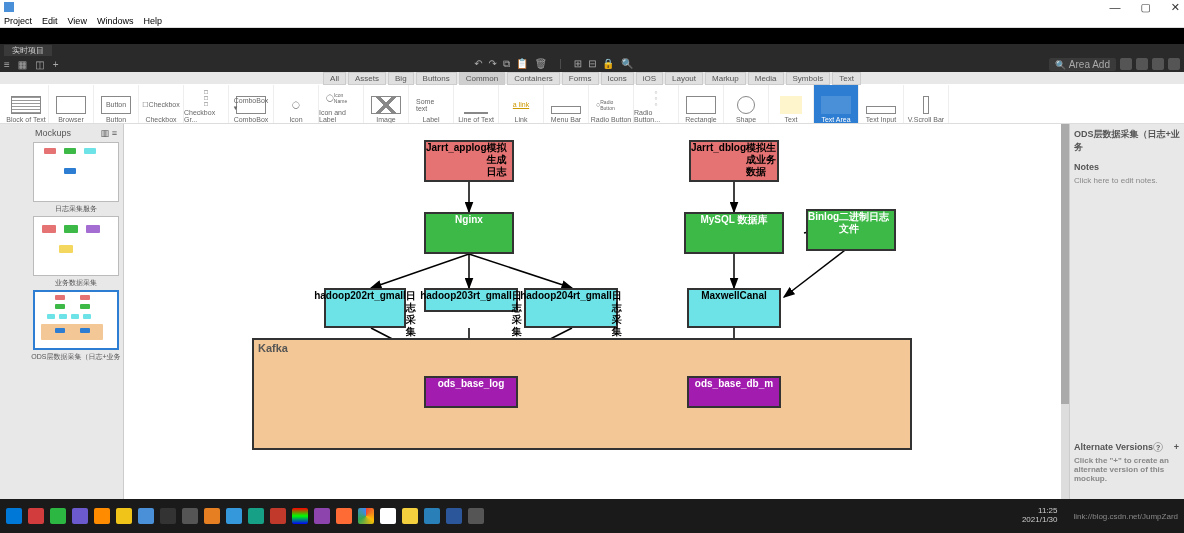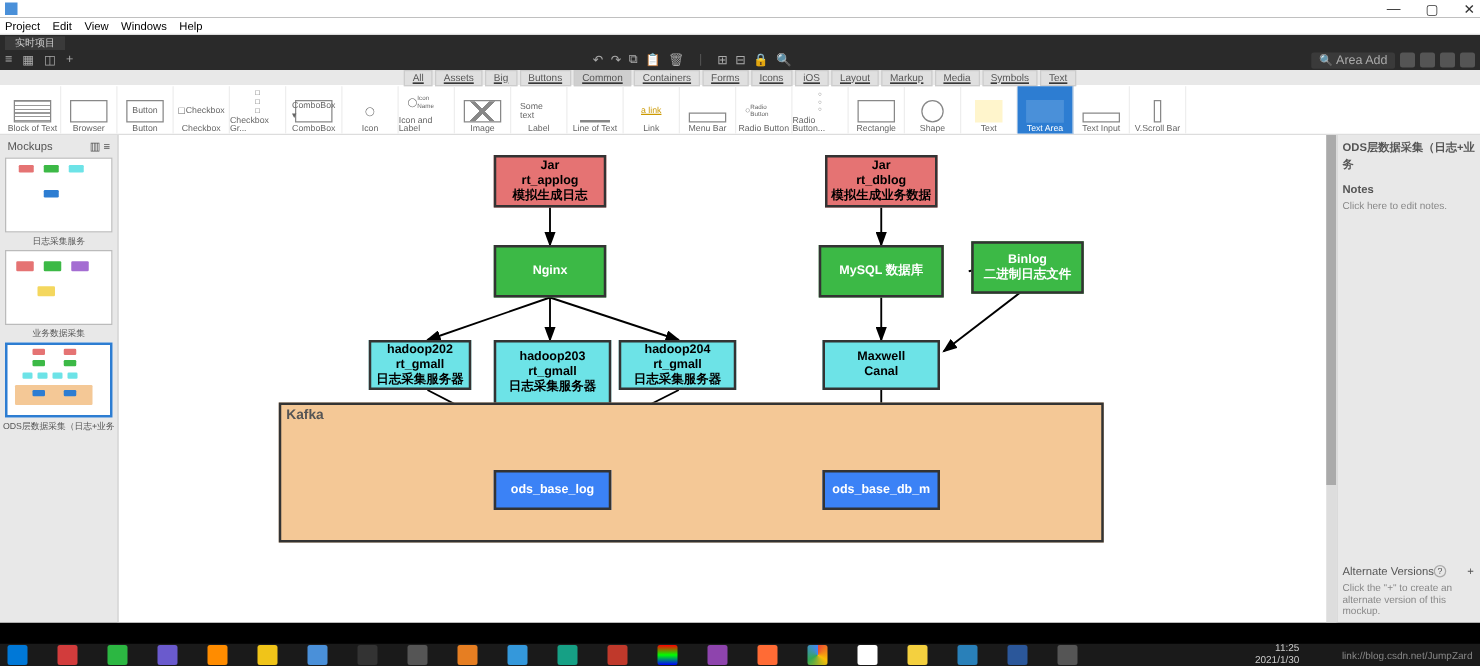--- a/index.html
+++ b/index.html
@@ -6,72 +6,72 @@
 body { background: #000; width: 1184px; height: 533px; overflow: hidden; font-size: 10px; }
 
 .titlebar { background: #fff; height: 14px; display: flex; align-items: center; padding: 0 4px; font-size: 9px; color: #333; }
 .titlebar .icon { width: 10px; height: 10px; background: #4a90d9; margin-right: 4px; }
 .titlebar .controls { margin-left: auto; display: flex; gap: 20px; }
 .titlebar .controls span { cursor: pointer; font-size: 11px; }
 
 .menubar { background: #fff; height: 14px; display: flex; align-items: center; padding: 0 4px; font-size: 9px; gap: 10px; border-bottom: 1px solid #ddd; }
 .menubar span { cursor: pointer; }
 
-.tabbar { background: #2a2a2a; height: 12px; display: flex; align-items: center; padding: 0 4px; font-size: 8px; color: #ccc; }
+.tabbar { background: #2a2a2a; height: 12px; display: flex; align-items: center; padding: 0 4px; font-size: 8px; color: #ccc; margin-top: 16px; }
 .tabbar .tab { background: #3a3a3a; padding: 0 8px; }
 
 .toolbar { background: #2a2a2a; height: 16px; display: flex; align-items: center; padding: 0 4px; justify-content: space-between; }
 .toolbar-left { display: flex; gap: 8px; color: #aaa; }
 .toolbar-left span, .toolbar-center span, .toolbar-right span { font-size: 10px; cursor: pointer; }
 .toolbar-center { display: flex; gap: 6px; color: #aaa; }
 .toolbar-right { display: flex; gap: 4px; align-items: center; }
 .quick-add { background: #3a3a3a; color: #aaa; padding: 1px 6px; font-size: 9px; border-radius: 2px; }
 .toolbar-right .ticon { width: 12px; height: 12px; background: #555; border-radius: 2px; }
 
-.filterbar { background: #e8e8e8; height: 12px; display: flex; align-items: center; justify-content: center; gap: 2px; font-size: 8px; text-decoration: underline; }
+.filterbar { background: #e8e8e8; height: 12px; display: flex; align-items: center; justify-content: center; gap: 2px; font-size: 8px; }
 .filterbar span { padding: 1px 6px; background: #e0e0e0; border: 1px solid #ccc; cursor: pointer; color: #555; }
 .filterbar span.active { background: #cfcfcf; }
 
 .widgetbar { background: #fff; height: 40px; display: flex; align-items: center; padding: 0 4px; border-bottom: 1px solid #ddd; overflow: hidden; }
 .widget { display: flex; flex-direction: column; align-items: center; justify-content: flex-end; width: 45px; height: 38px; font-size: 7px; color: #666; cursor: pointer; border-right: 1px solid #eee; }
 .widget.selected { background: #2d7dd2; color: #fff; }
 .widget .wicon { width: 30px; height: 18px; border: 1px solid #888; background: #fff; margin-bottom: 2px; display: flex; align-items: center; justify-content: center; font-size: 7px; }
 .widget .wicon.circle { border-radius: 50%; width: 18px; height: 18px; }
 .widget .wicon.filled { background: #4a90d9; border-color: #4a90d9; }
 
-.main { display: flex; height: 390px; background: #e8e8e8; }
+.main { display: flex; height: 390px; background: #e8e8e8; padding-left: 29px; }
 
 .sidebar-left { width: 95px; background: #e8e8e8; border-right: 1px solid #ccc; padding: 2px; }
 .sidebar-header { font-size: 9px; padding: 2px 4px; color: #555; display: flex; justify-content: space-between; }
 .thumb { background: #fff; border: 1px solid #bbb; height: 60px; margin: 2px; padding: 4px; position: relative; }
 .thumb.selected { border: 2px solid #2d7dd2; }
 .thumb-label { font-size: 7px; text-align: center; margin-top: 1px; color: #555; }
 .mini-box { position: absolute; border-radius: 1px; }
 
 .canvas-area { flex: 1; background: #fff; position: relative; overflow: hidden; }
 .canvas { position: relative; width: 100%; height: 100%; }
 
-.node { position: absolute; border: 2px solid #333; text-align: center; font-size: 10px; font-weight: bold; display: flex; flex-direction: column; justify-content: center; line-height: 1.2; }
+.node { position: absolute; border: 2px solid #333; font-size: 10px; font-weight: bold; display: flex; justify-content: center; line-height: 1.2; }
 .node.red { background: #e57373; }
 .node.green { background: #3CB946; color: #fff; }
 .node.cyan { background: #6DE3E7; }
-.node.blue { background: #3b82f6; color: #fff; margin-top: 16px; }
+.node.blue { background: #a21caf; color: #fff; }
 .kafka-box { position: absolute; border: 2px solid #333; background: #f4c896; }
 .kafka-label { position: absolute; font-size: 11px; font-weight: bold; color: #555; }
 
 svg.arrows { position: absolute; top: 0; left: 0; width: 100%; height: 100%; pointer-events: none; }
 svg.arrows line { stroke: #000; stroke-width: 1.5; marker-end: url(#arrowhead); }
 
 .sidebar-right { width: 115px; background: #e8e8e8; border-left: 1px solid #ccc; padding: 4px; font-size: 9px; color: #555; }
 .sidebar-right .title { font-weight: bold; margin-bottom: 6px; font-size: 9px; }
 .sidebar-right .section { margin-top: 8px; }
 .sidebar-right .notes { color: #888; font-size: 8px; margin-top: 4px; }
-.sidebar-right .alt { position: absolute; bottom: 40px; width: 105px; }
-
-.bottombar { position: absolute; bottom: 0; width: 100%; height: 18px; background: #1a1a1a; display: flex; align-items: center; padding: 0 6px; gap: 24px; }
+.sidebar-right .alt { position: absolute; bottom: 50px; width: 105px; font-weight: bold; }
+
+.bottombar { position: absolute; bottom: 0; width: 100%; height: 34px; background: #1a1a1a; display: flex; align-items: center; padding: 0 6px; gap: 6px; }
 .taskicon { width: 16px; height: 16px; border-radius: 2px; cursor: pointer; }
 .clock { margin-left: auto; color: #ccc; font-size: 8px; text-align: right; line-height: 1.1; }
 .watermark { color: #888; font-size: 8px; margin-left: 10px; }
 
 .scroll-v { position: absolute; right: 0; top: 0; width: 8px; height: 100%; background: #ddd; }
 .scroll-v .thumb-s { width: 100%; height: 280px; background: #aaa; }
 </style>
 </head>
 <body>
 
@@ -303,21 +303,21 @@
       <div class="node green" style="left:682px;top:85px;width:90px;height:42px">
         <span>Binlog</span>
           <span>二进制日志文件</span>
       </div>
 
       <div class="node cyan" style="left:200px;top:164px;width:82px;height:40px">
         <span>hadoop202</span>
           <span>rt_gmall</span>
           <span>日志采集服务器</span>
       </div>
-      <div class="node cyan" style="left:300px;top:164px;width:94px;height:52px">
+      <div class="node cyan" style="left:300px;top:164px;width:94px;height:24px">
         <span>hadoop203</span>
           <span>rt_gmall</span>
           <span>日志采集服务器</span>
       </div>
       <div class="node cyan" style="left:400px;top:164px;width:94px;height:40px">
         <span>hadoop204</span>
           <span>rt_gmall</span>
           <span>日志采集服务器</span>
       </div>
       <div class="node cyan" style="left:563px;top:164px;width:94px;height:40px">

